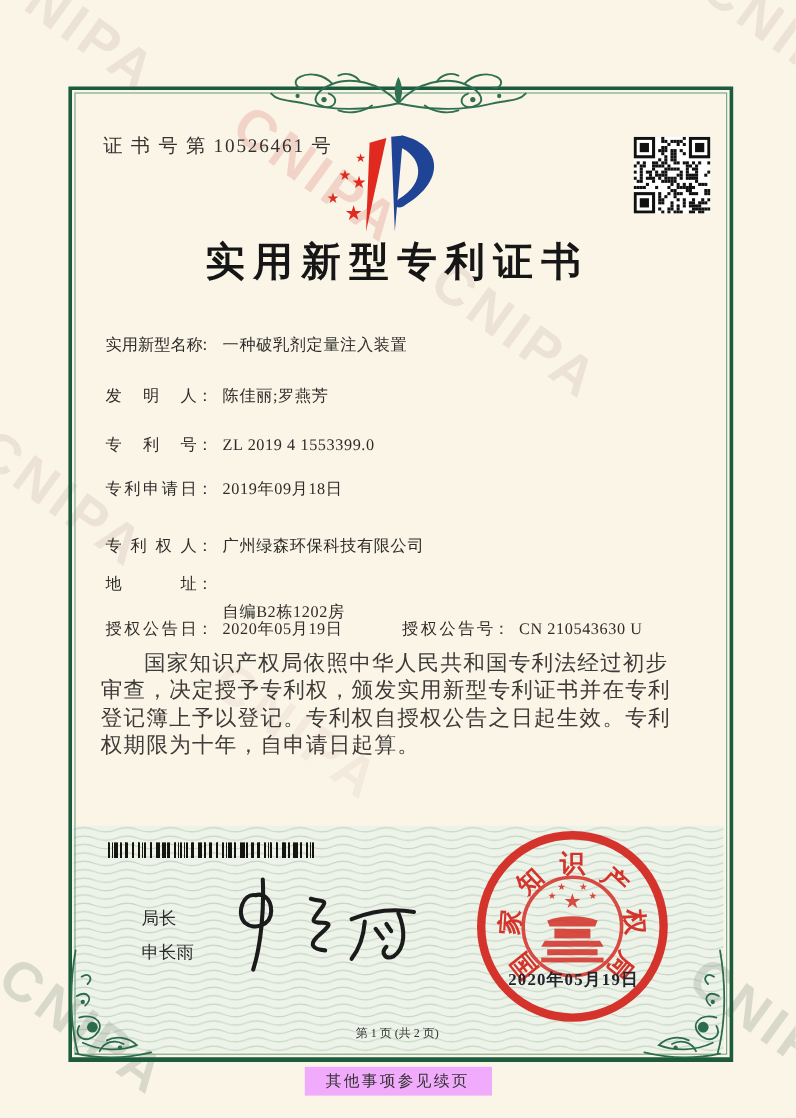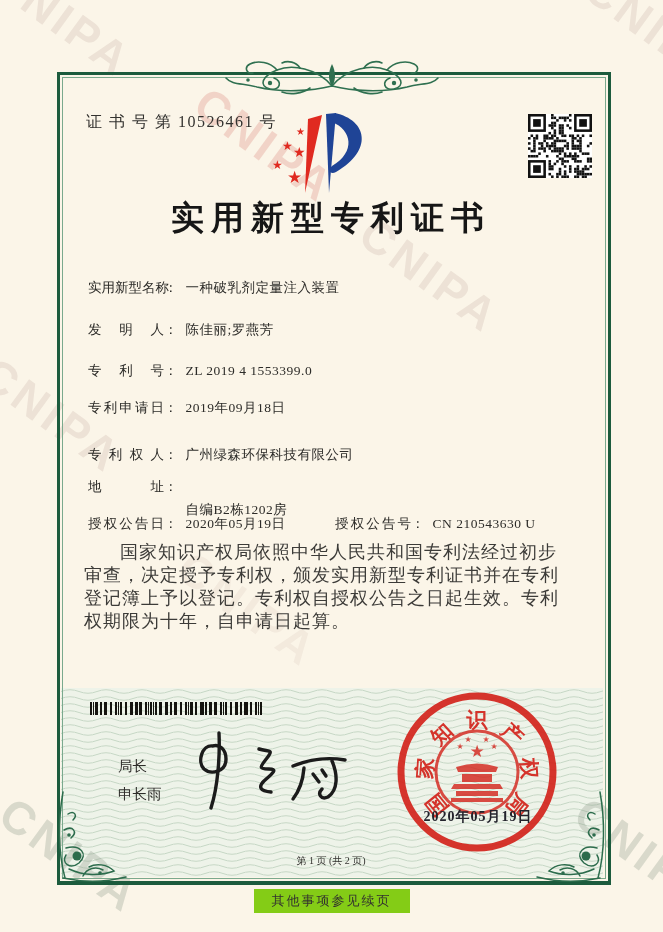--- a/index.html
+++ b/index.html
@@ -55,21 +55,21 @@
             font-family:"Liberation Sans","DejaVu Sans",sans-serif;line-height:28px;margin-left:28px;}
   .sig{position:absolute;left:175px;top:728px;width:178px;height:86px;}
 
   .seal{position:absolute;left:392px;top:687px;width:170px;height:170px;z-index:5;}
   .seal-date{position:absolute;left:398px;top:808px;width:160px;text-align:center;z-index:6;
              font-size:14px;font-weight:700;color:#23232c;letter-spacing:1px;}
 
   .page-num{position:absolute;left:57px;top:854px;width:548px;text-align:center;
             font-size:10px;color:#33322f;z-index:6;}
   .foot-note{position:absolute;left:0;top:889px;width:663px;text-align:center;z-index:4;}
-  .foot-note span{display:inline-block;background:#84cc16;padding:3px 18px;
+  .foot-note span{display:inline-block;background:#f0abfc;padding:3px 18px;
                   font-size:13px;color:#33322f;letter-spacing:2px;}
 
   .ornament-top{position:absolute;left:222px;top:56px;width:220px;height:42px;z-index:4;}
   .corner{position:absolute;width:72px;height:92px;z-index:4;}
   .corner.bl{left:56px;top:790px;}
   .corner.br{left:535px;top:790px;transform:scaleX(-1);}
 </style>
 </head>
 <body>
 

